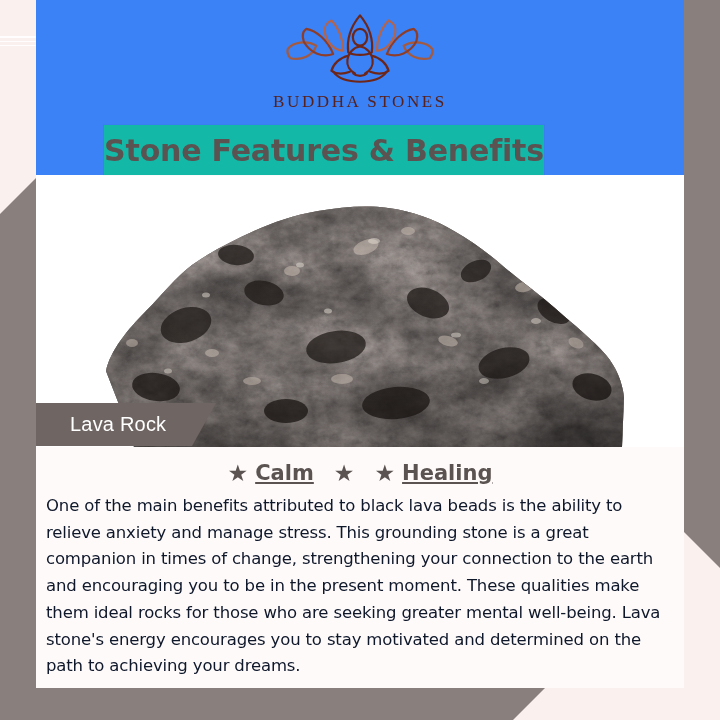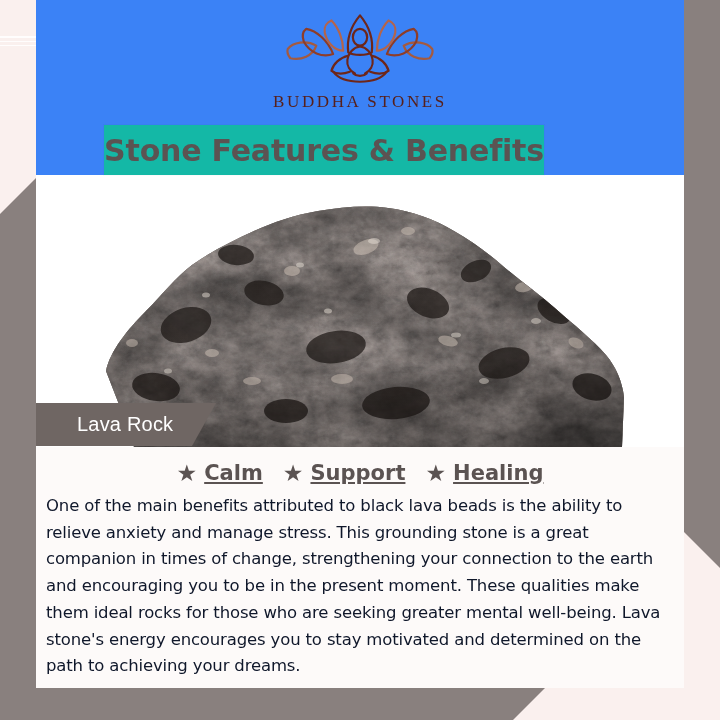--- a/index.html
+++ b/index.html
@@ -145,21 +145,20 @@
     display: flex;
     align-items: center;
     z-index: 7;
   }
   .name-tag-label {
     color: #ffffff;
     font-size: 20px;
     padding-left: 34px;
     font-family: "Liberation Sans", sans-serif;
     letter-spacing: .2px;
-    margin-left: 7px;
   }
 
   
   .body-panel {
     position: absolute;
     left: 0;
     right: 0;
     top: 447px;
     bottom: 0;
     background: #fdfaf9;
@@ -352,21 +351,20 @@
 
     <div class="body-panel">
 
       <div class="features">
         <div class="feature">
           <span class="star">★</span>
           <span class="feature-label">Calm</span>
         </div>
         <div class="feature">
           <span class="star">★</span>
-          <span class="feature-label">Support</span>
         </div>
         <div class="feature">
           <span class="star">★</span>
           <span class="feature-label">Healing</span>
         </div>
       </div>
 
       <p class="paragraph">One of the main benefits attributed to black lava beads is the ability to relieve anxiety and manage stress. This grounding stone is a great companion in times of change, strengthening your connection to the earth and encouraging you to be in the present moment. These qualities make them ideal rocks for those who are seeking greater mental well-being. Lava stone's energy encourages you to stay motivated and determined on the path to achieving your dreams.</p>
     </div>
 

